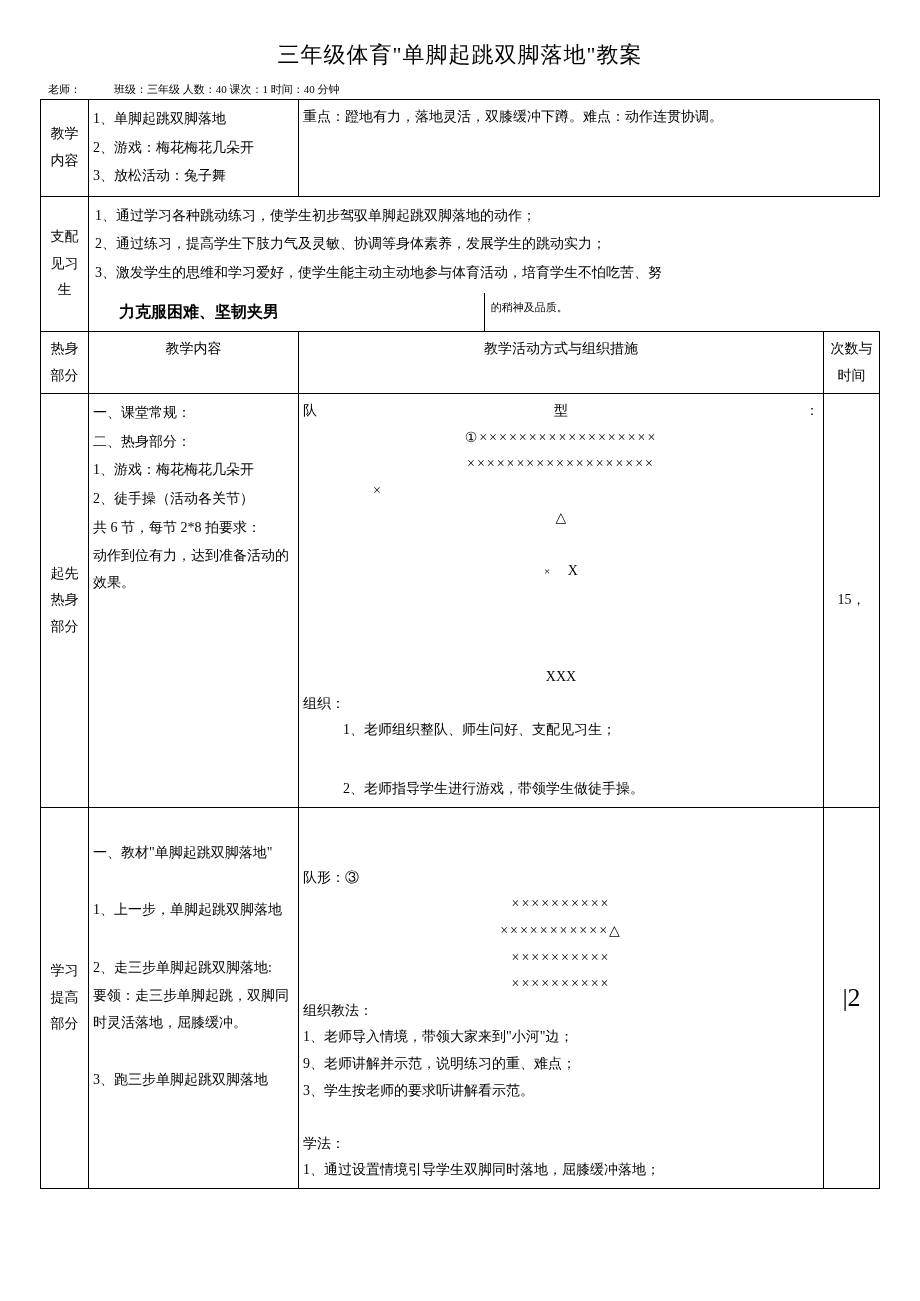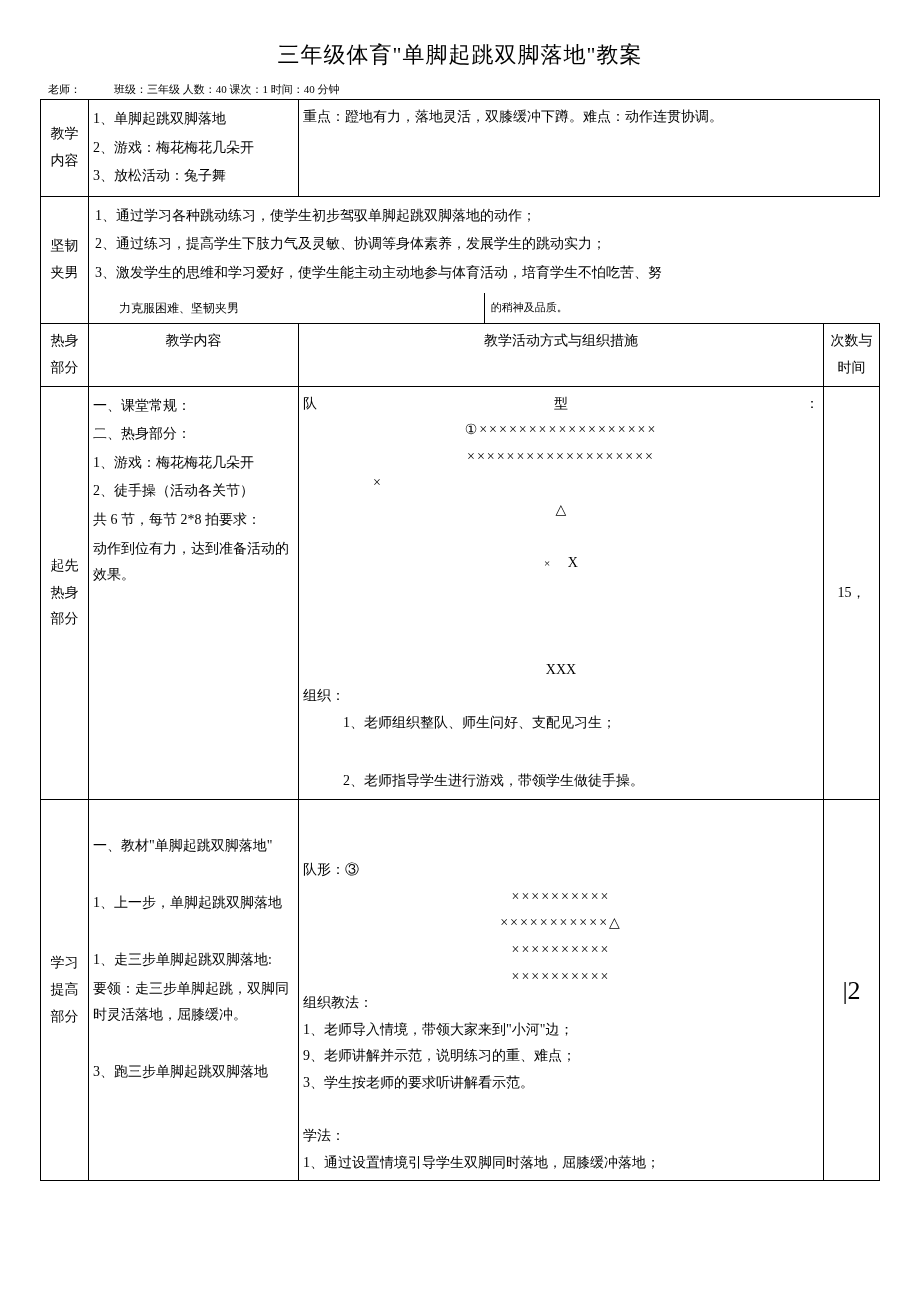--- a/index.html
+++ b/index.html
@@ -106,33 +106,33 @@
     <td class="col-label">教学内容</td>
     <td class="col-content">
       <div class="inner-line">1、单脚起跳双脚落地</div>
       <div class="inner-line">2、游戏：梅花梅花几朵开</div>
       <div class="inner-line">3、放松活动：兔子舞</div>
     </td>
     <td colspan="2">重点：蹬地有力，落地灵活，双膝缓冲下蹲。难点：动作连贯协调。</td>
   </tr>
 
   <tr>
-    <td class="col-label">坚韧夹男</td>
+    <td class="col-label">支配见习生</td>
     <td colspan="3" style="padding:0;border:none;">
       <table style="border-collapse:collapse;width:100%;table-layout:fixed;">
         <tbody>
               <tr>
           <td colspan="2" style="border:none;border-bottom:none;padding:4px 6px;">
             <div class="inner-line">1、通过学习各种跳动练习，使学生初步驾驭单脚起跳双脚落地的动作；</div>
             <div class="inner-line">2、通过练习，提高学生下肢力气及灵敏、协调等身体素养，发展学生的跳动实力；</div>
             <div class="inner-line">3、激发学生的思维和学习爱好，使学生能主动主动地参与体育活动，培育学生不怕吃苦、努</div>
           </td>
         </tr>
         <tr>
-          <td style="border:none;border-right:1px solid #000;width:210px;padding:4px 6px;font-size:12px;">
+          <td style="border:none;border-right:1px solid #000;width:210px;padding:4px 6px;font-size:16px;font-weight:bold;">
             <span class="indent">力克服困难、坚韧夹男</span>
           </td>
           <td style="border:none;padding:4px 6px;font-size:11px;">
             <span>的稍神及品质。</span>
           </td>
         </tr>
       </tbody>
           </table>
     </td>
   </tr>
@@ -182,21 +182,21 @@
   </tr>
 
   <tr>
     <td class="col-label">学习提高部分</td>
     <td class="col-content">
       <br>
       <div class="inner-line">一、教材"单脚起跳双脚落地"</div>
       <br>
       <div class="inner-line">1、上一步，单脚起跳双脚落地</div>
       <br>
-      <div class="inner-line">1、走三步单脚起跳双脚落地:</div>
+      <div class="inner-line">2、走三步单脚起跳双脚落地:</div>
       <div class="inner-line">要领：走三步单脚起跳，双脚同时灵活落地，屈膝缓冲。</div>
       <br>
       <div class="inner-line">3、跑三步单脚起跳双脚落地</div>
     </td>
     <td>
       <br><br>
       <div>队形：③</div>
       <div class="xrow">××××××××××</div>
       <div class="xrow">×××××××××××△</div>
       <div class="xrow">××××××××××</div>

